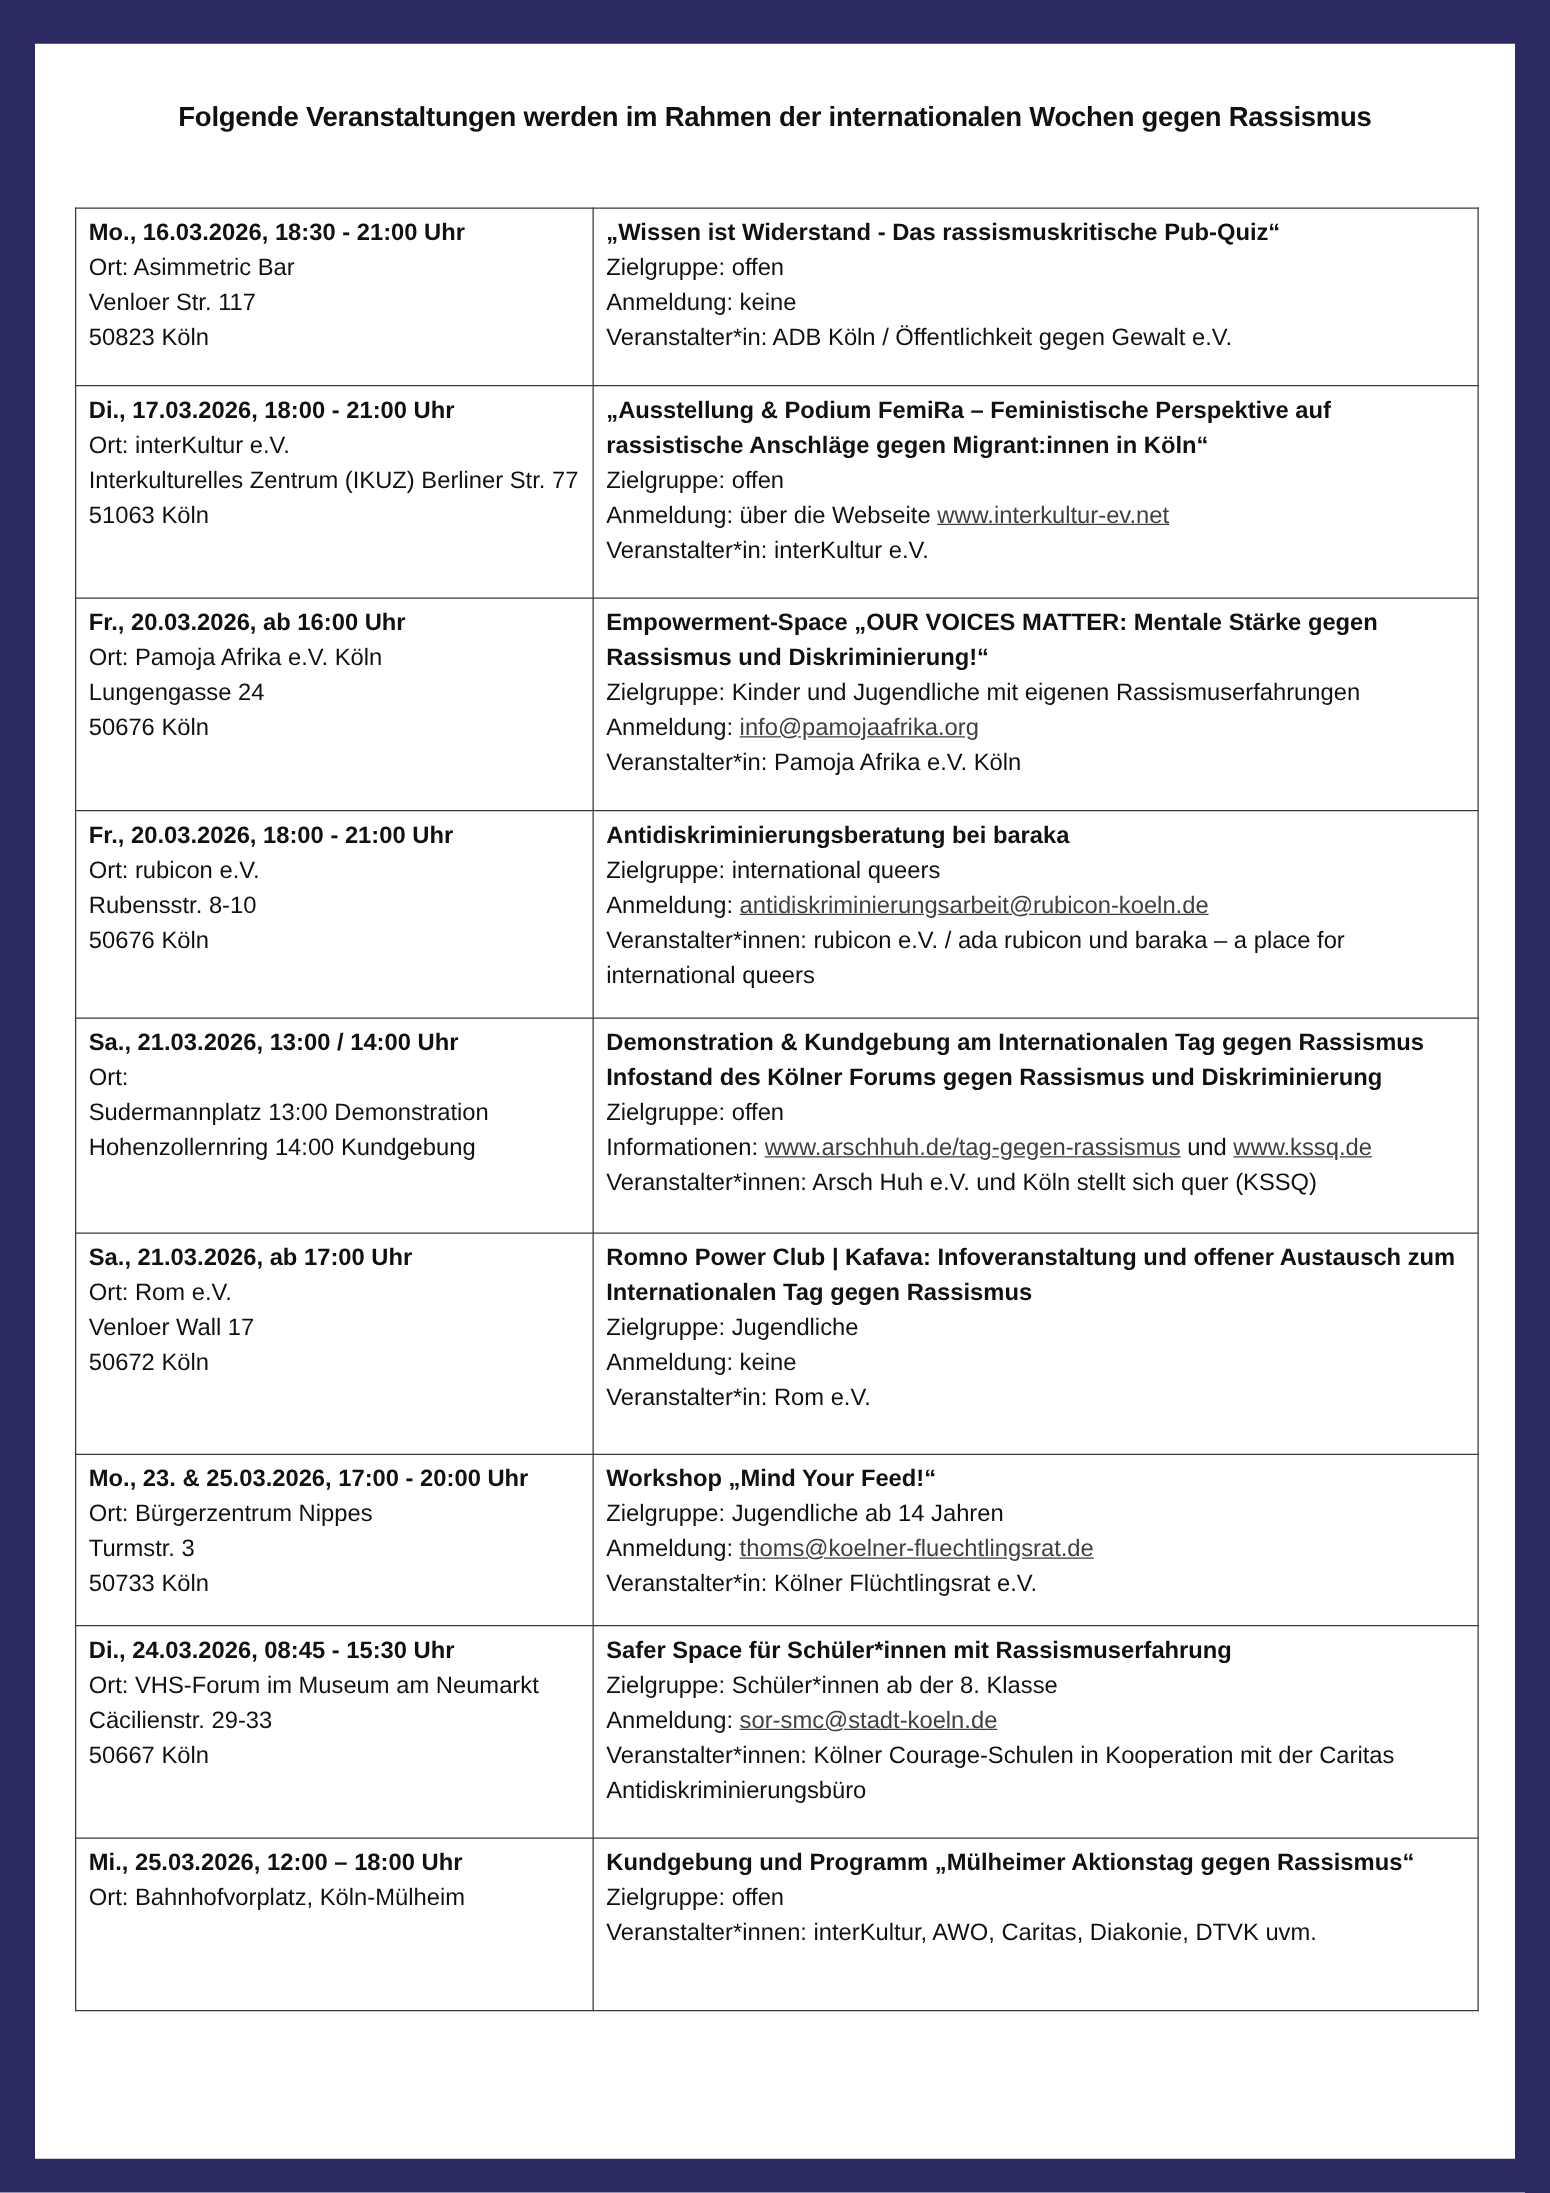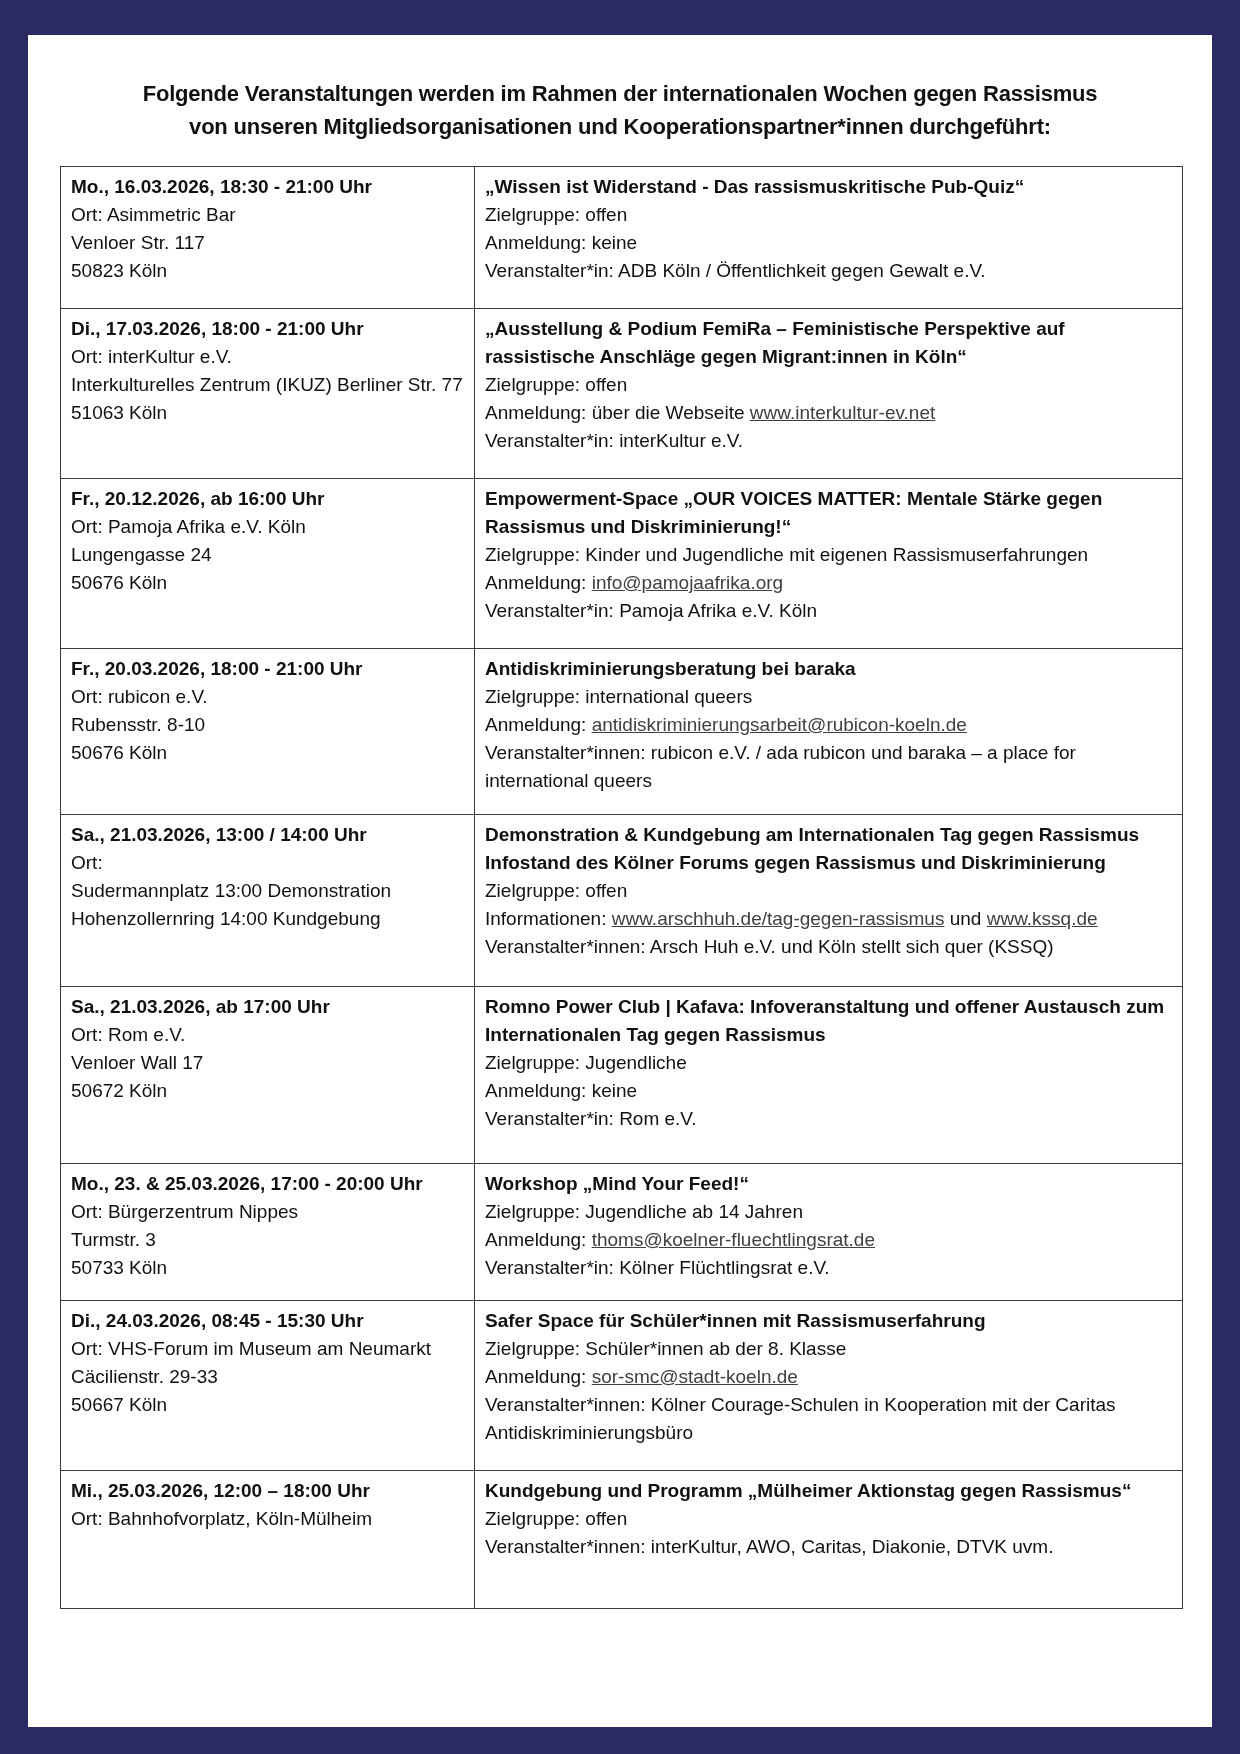--- a/index.html
+++ b/index.html
@@ -51,21 +51,20 @@
     text-align: center;
     font-size: 19px;
   }
 </style>
 </head>
 <body>
 
 <div class="page">
   <div class="heading">
     <div>Folgende Veranstaltungen werden im Rahmen der internationalen Wochen gegen Rassismus</div>
-    <div>von unseren Mitgliedsorganisationen und Kooperationspartner*innen durchgeführt:</div>
   </div>
 
   <table class="events">
     <tbody id="events-body">
         <tr style="height: 142px;">
           <td class="when">
             <span class="line b">Mo., 16.03.2026, 18:30 - 21:00 Uhr</span>
             <span class="line">Ort: Asimmetric Bar</span>
             <span class="line">Venloer Str. 117</span>
             <span class="line">50823 Köln</span>
@@ -86,21 +85,21 @@
           </td>
           <td class="what">
             <span class="line b">„Ausstellung &amp; Podium FemiRa – Feministische Perspektive auf rassistische Anschläge gegen Migrant:innen in Köln“</span>
             <span class="line">Zielgruppe: offen</span>
             <span class="line"><span>Anmeldung: über die Webseite </span><a class="lnk">www.interkultur-ev.net</a></span>
             <span class="line">Veranstalter*in: interKultur e.V.</span>
           </td>
         </tr>
         <tr style="height: 170px;">
           <td class="when">
-            <span class="line b">Fr., 20.12.2026, ab 16:00 Uhr</span>
+            <span class="line b">Fr., 20.03.2026, ab 16:00 Uhr</span>
             <span class="line">Ort: Pamoja Afrika e.V. Köln</span>
             <span class="line">Lungengasse 24</span>
             <span class="line">50676 Köln</span>
           </td>
           <td class="what">
             <span class="line b">Empowerment-Space „OUR VOICES MATTER: Mentale Stärke gegen Rassismus und Diskriminierung!“</span>
             <span class="line">Zielgruppe: Kinder und Jugendliche mit eigenen Rassismuserfahrungen</span>
             <span class="line"><span>Anmeldung: </span><a class="lnk">info@pamojaafrika.org</a></span>
             <span class="line">Veranstalter*in: Pamoja Afrika e.V. Köln</span>
           </td>

